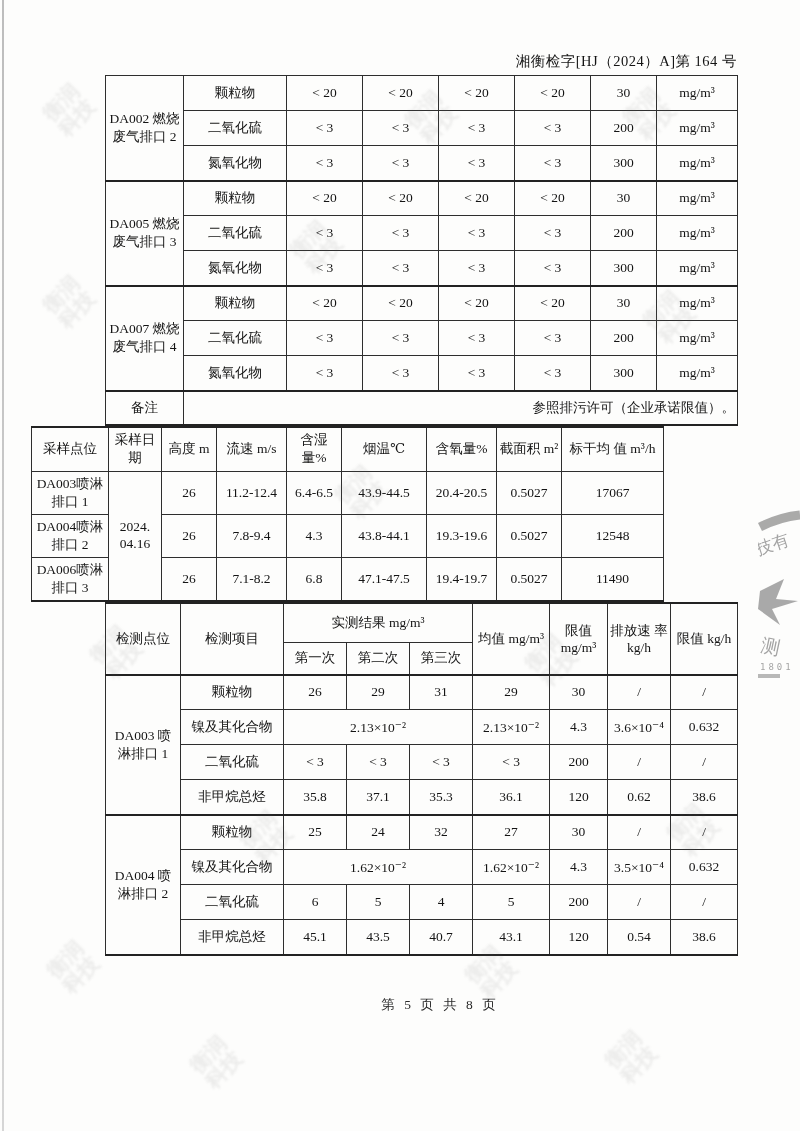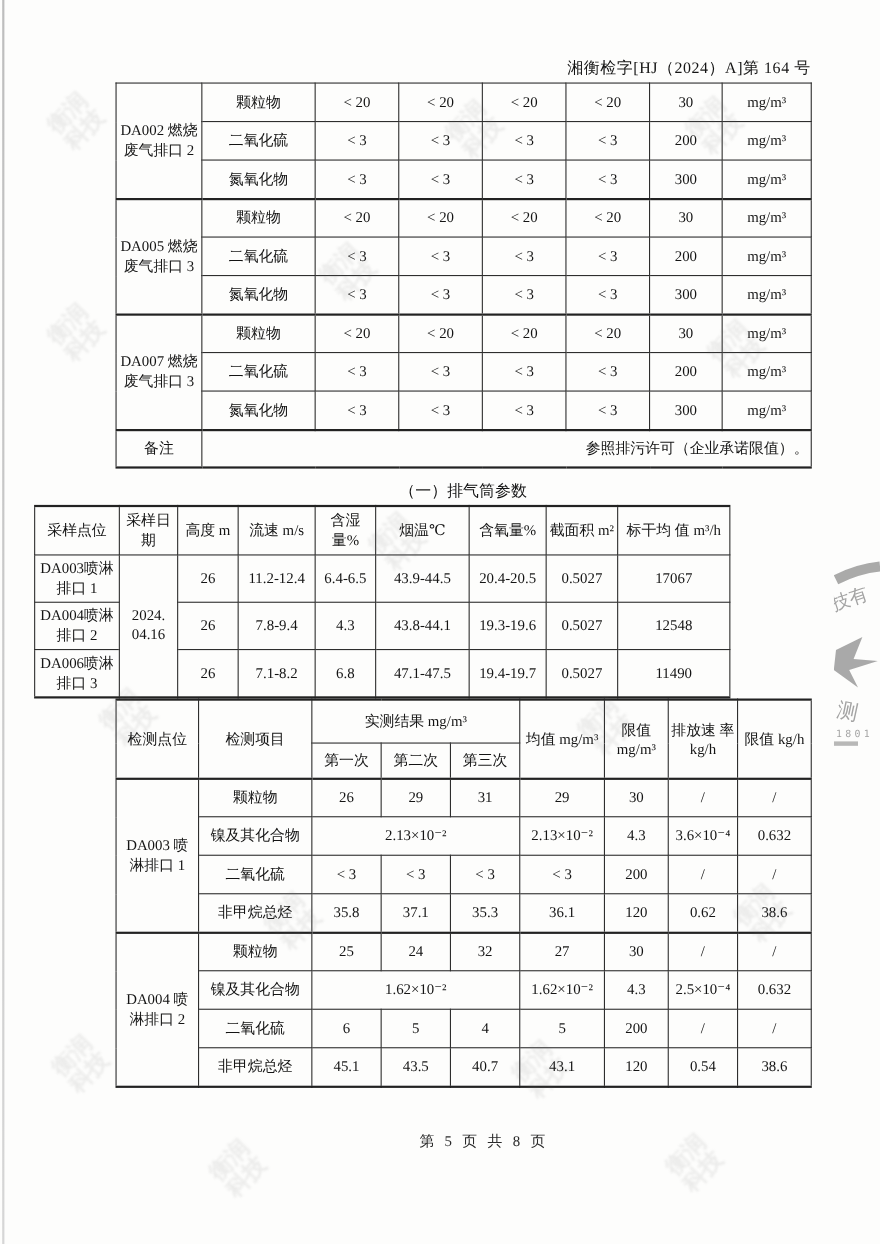--- a/index.html
+++ b/index.html
@@ -177,21 +177,21 @@
     <tr>
       <td>氮氧化物</td>
       <td>&lt; 3</td>
       <td>&lt; 3</td>
       <td>&lt; 3</td>
       <td>&lt; 3</td>
       <td>300</td>
       <td>mg/m³</td>
     </tr>
     <tr class="group-start">
-      <td rowspan="3">DA007 燃烧废气排口 3</td>
+      <td rowspan="3">DA007 燃烧废气排口 4</td>
       <td>颗粒物</td>
       <td>&lt; 20</td>
       <td>&lt; 20</td>
       <td>&lt; 20</td>
       <td>&lt; 20</td>
       <td>30</td>
       <td>mg/m³</td>
     </tr>
     <tr>
       <td>二氧化硫</td>
@@ -211,21 +211,20 @@
       <td>300</td>
       <td>mg/m³</td>
     </tr>
     <tr class="note-row">
       <td>备注</td>
       <td colspan="7" class="note-cell">参照排污许可（企业承诺限值）。</td>
     </tr>
   </tbody>
     </table>
 
-  <div class="section-title">（一）排气筒参数</div>
 
   <table class="t2">
     <colgroup>
       <col style="width:77px">
         <col style="width:53px">
         <col style="width:55px">
         <col style="width:70px">
         <col style="width:55px">
       <col style="width:85px">
         <col style="width:70px">
@@ -357,21 +356,21 @@
       <td>27</td>
       <td>30</td>
       <td>/</td>
       <td>/</td>
     </tr>
     <tr>
       <td>镍及其化合物</td>
       <td colspan="3">1.62×10⁻²</td>
       <td>1.62×10⁻²</td>
       <td>4.3</td>
-      <td>2.5×10⁻⁴</td>
+      <td>3.5×10⁻⁴</td>
       <td>0.632</td>
     </tr>
     <tr>
       <td>二氧化硫</td>
       <td>6</td>
       <td>5</td>
       <td>4</td>
       <td>5</td>
       <td>200</td>
       <td>/</td>

